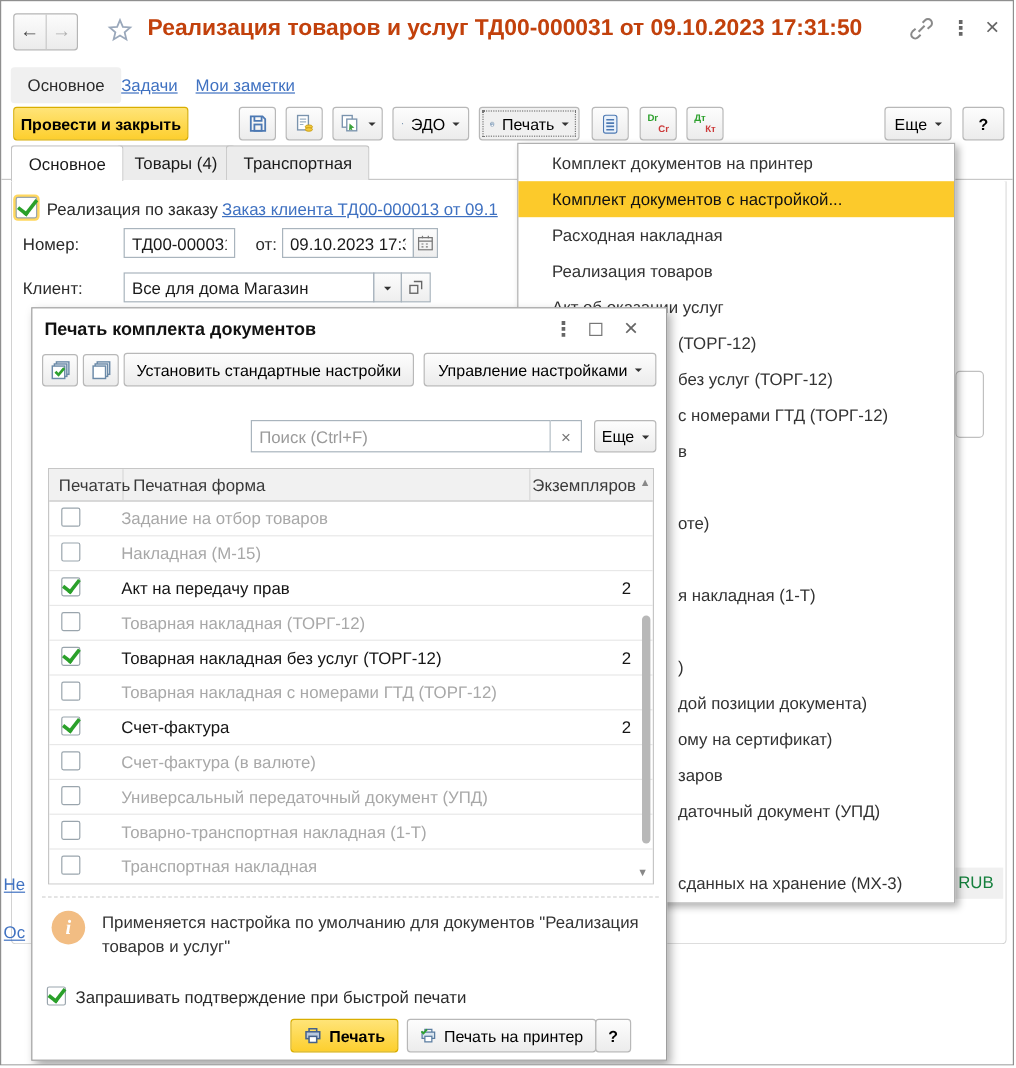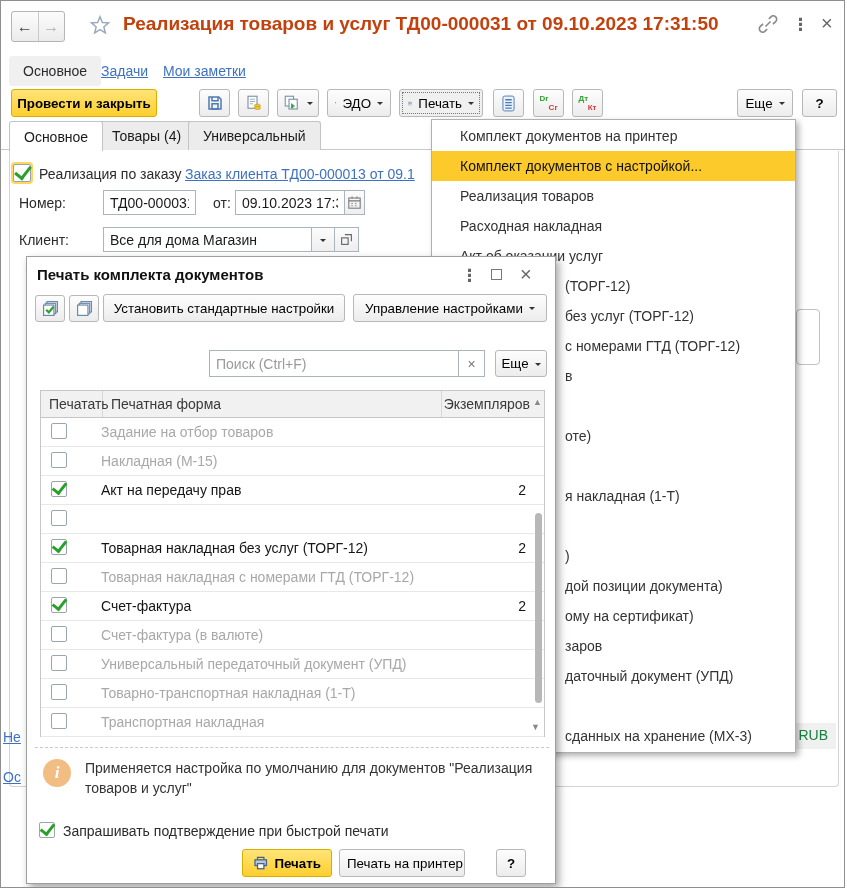--- a/index.html
+++ b/index.html
@@ -184,21 +184,21 @@
   <button class="abs btn" style="left:736px; top:88px; width:56px;">
     <span>Еще</span>
     <span class="caret"></span>
   </button>
   <button class="abs btn qbtn" style="left:801px; top:88px; width:35px;">?</button>
 
   
   <div class="abs tabline"></div>
   <span class="abs dtab active" style="left:8px;">Основное</span>
   <span class="abs dtab" style="left:96px;">Товары (4)</span>
-  <span class="abs dtab" style="left:187px;">Универсальный</span>
+  <span class="abs dtab" style="left:187px;">Транспортная</span>
 
   
   <div class="abs bg-groupbox"></div>
   <div class="abs bg-field"></div>
   <div class="abs rub">RUB</div>
   <span class="abs frag-link" style="left:2px; top:728px;">Не</span>
   <span class="abs frag-link" style="left:2px; top:768px;">Ос</span>
 
   
   <span class="abs cb on focus" style="left:12px; top:163px;"></span>
@@ -226,22 +226,22 @@
     <svg width="13" height="13" viewBox="0 0 16 16" fill="none" stroke="#666" stroke-width="1.4">
         <rect x="2" y="6" width="8" height="8"></rect>
         <path d="M6 2h8v8"></path>
       </svg>
   </span>
 
   
   <div class="abs print-menu">
       <div class="menu-item">Комплект документов на принтер</div>
       <div class="menu-item highlighted">Комплект документов с настройкой...</div>
+      <div class="menu-item">Расходная накладная</div>
       <div class="menu-item">Реализация товаров</div>
-      <div class="menu-item">Расходная накладная</div>
       <div class="menu-item">Акт об оказании услуг</div>
       <div class="menu-item fragment">(ТОРГ-12)</div>
       <div class="menu-item fragment">без услуг (ТОРГ-12)</div>
       <div class="menu-item fragment">с номерами ГТД (ТОРГ-12)</div>
       <div class="menu-item fragment">в</div>
       <div class="menu-item fragment"></div>
       <div class="menu-item fragment">оте)</div>
       <div class="menu-item fragment"></div>
       <div class="menu-item fragment">я накладная (1-Т)</div>
       <div class="menu-item fragment"></div>
@@ -306,20 +306,21 @@
             <span class="fname">Накладная (М-15)</span>
             <span class="copies"></span>
           </div>
           <div class="trow checked">
             <span class="cbcell"><span class="cb small on"></span></span>
             <span class="fname">Акт на передачу прав</span>
             <span class="copies">2</span>
           </div>
           <div class="trow">
             <span class="cbcell"><span class="cb small"></span></span>
+            <span class="fname">Товарная накладная (ТОРГ-12)</span>
             <span class="copies"></span>
           </div>
           <div class="trow checked">
             <span class="cbcell"><span class="cb small on"></span></span>
             <span class="fname">Товарная накладная без услуг (ТОРГ-12)</span>
             <span class="copies">2</span>
           </div>
           <div class="trow">
             <span class="cbcell"><span class="cb small"></span></span>
             <span class="fname">Товарная накладная с номерами ГТД (ТОРГ-12)</span>
@@ -364,21 +365,21 @@
     <span class="abs ftr-label">Запрашивать подтверждение при быстрой печати</span>
 
     <button class="abs btn btn-yellow" style="left:215px; top:592px; width:90px;">
       <svg width="16" height="14" viewBox="0 0 24 22" fill="none" stroke="#46628c" stroke-width="2">
           <path d="M7 6V2h10v4"></path>
           <rect x="3" y="6" width="18" height="9" fill="#b9c9dd"></rect>
           <rect x="7" y="12" width="10" height="8" fill="#fff"></rect>
         </svg>
       <span>Печать</span>
     </button>
-    <button class="abs btn" style="left:312px; top:592px; width:126px;">
+    <button class="abs btn" style="left:312px; top:592px; width:158px;">
       <svg width="16" height="14" viewBox="0 0 24 22">
           <path d="M7 6V2h10v4" fill="none" stroke="#5b7da1" stroke-width="1.8"></path>
           <rect x="3" y="6" width="18" height="9" fill="#dbe6f0" stroke="#5b7da1" stroke-width="1.8"></rect>
           <rect x="7" y="12" width="10" height="8" fill="#fff" stroke="#5b7da1" stroke-width="1.8"></rect>
           <path d="M2 5l3 3 5-6" fill="none" stroke="#2ea12e" stroke-width="2.6"></path>
         </svg>
       <span>Печать на принтер</span>
     </button>
     <button class="abs btn qbtn" style="left:469px; top:592px; width:30px;">?</button>
   </div>

